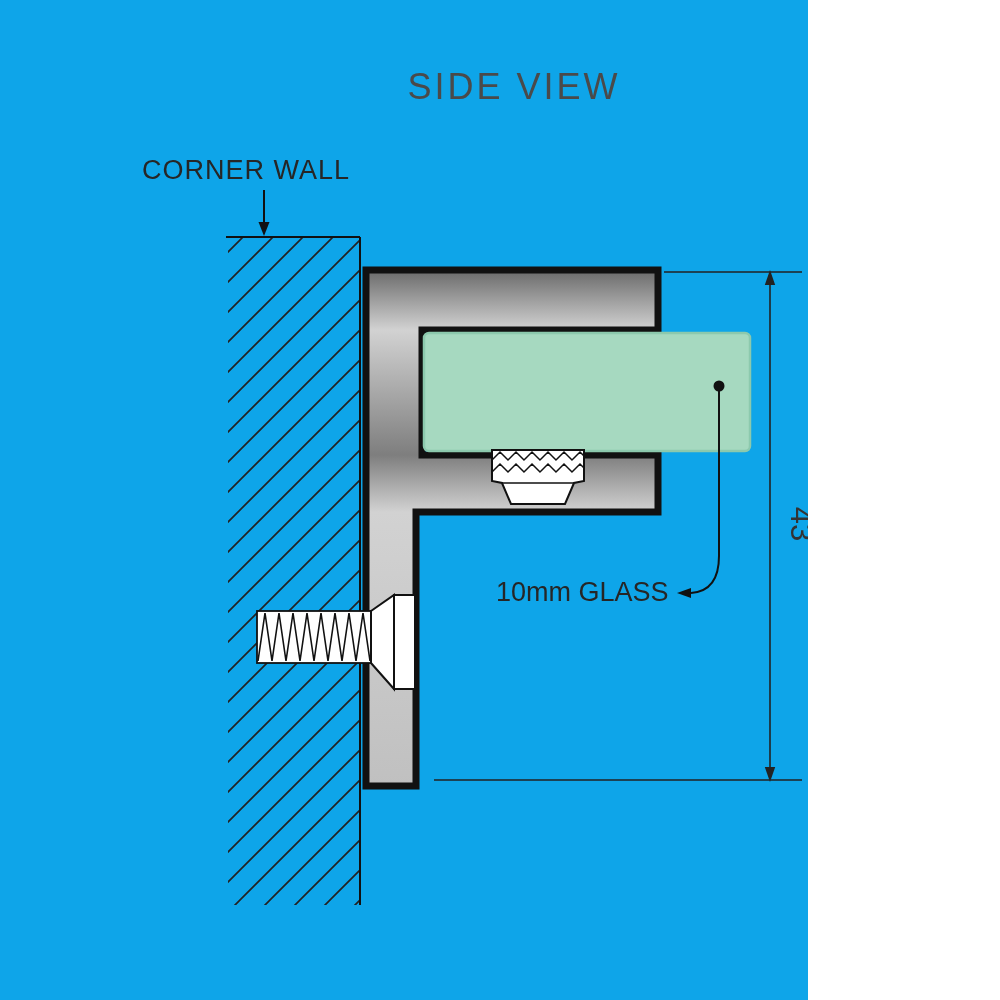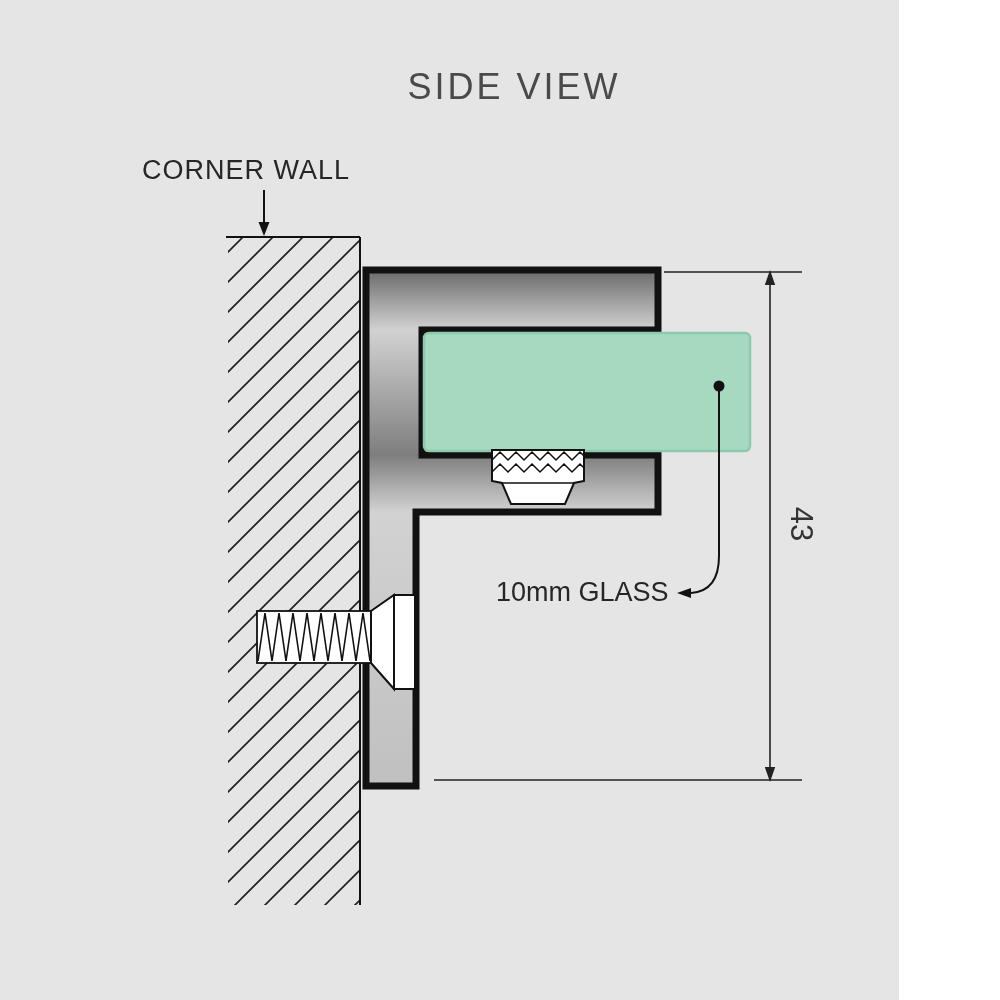--- a/index.html
+++ b/index.html
@@ -1,16 +1,16 @@
 <!DOCTYPE html>
 <html><head>
 <meta charset="utf-8">
 <style>
   html,body{margin:0;padding:0;background:#ffffff;}
-  .canvas{width:899px;height:1000px;position:relative;background:#e5e5e5;overflow:hidden;}
+  .canvas{width:808px;height:1000px;position:relative;background:#0ea5e9;overflow:hidden;}
   svg{display:block;}
   text{font-family:"Liberation Sans","DejaVu Sans",sans-serif;}
 </style>
 </head>
 <body>
 
 <div class="canvas">
 <svg width="1000" height="1000" viewBox="0 0 1000 1000">
   <defs>
     <pattern id="hatch" patternUnits="userSpaceOnUse" width="30" height="30">

